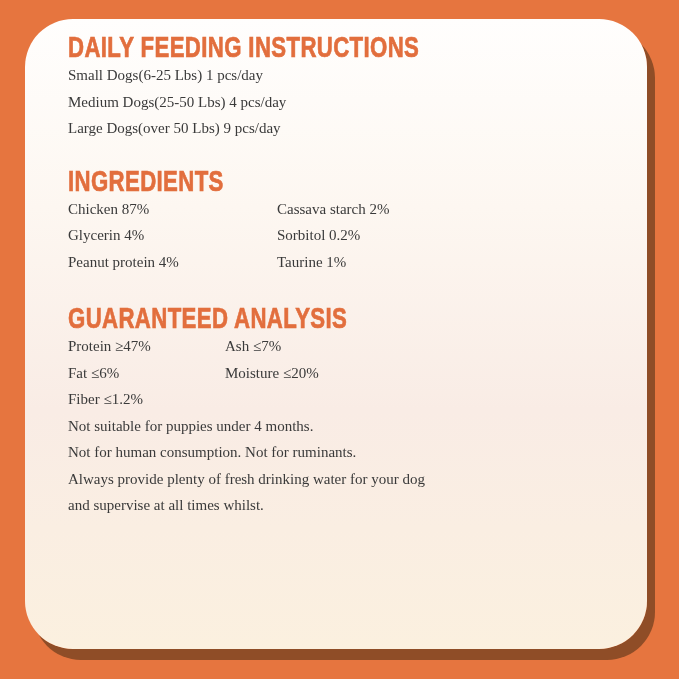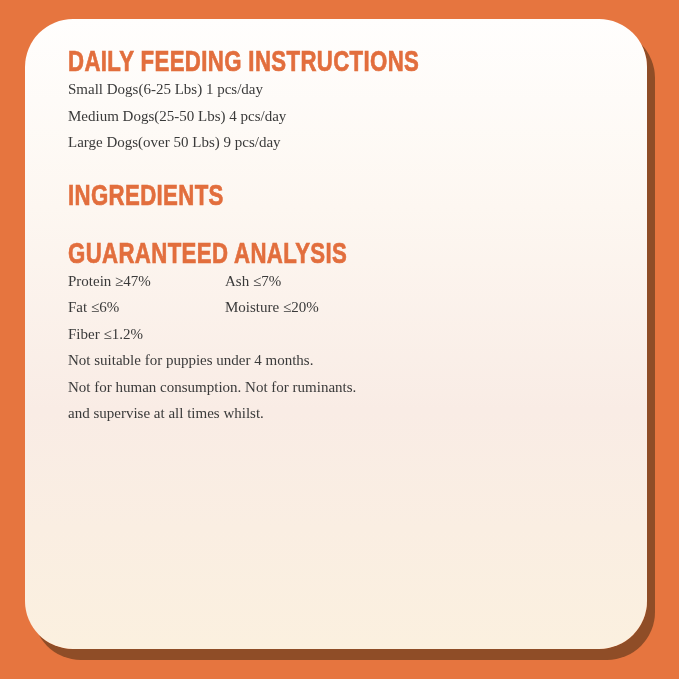--- a/index.html
+++ b/index.html
@@ -18,21 +18,21 @@
     position: absolute;
     left: 25px;
     top: 19px;
     width: 622px;
     height: 630px;
     border-radius: 48px;
     background: linear-gradient(180deg, #fffefd 0%, #fdf7f1 30%, #f9ece5 62%, #fbf0df 100%);
     box-shadow: 8px 11px 0 var(--shadow, #8F4D27);
   }
   .card-content {
-    padding: 27px 26px 0 43px;
+    padding: 13px 26px 0 43px;
   }
   .section-heading {
     margin: 0;
     font-size: 30px;
     line-height: 30px;
     font-weight: 700;
     color: var(--heading, #E26E3D);
     white-space: nowrap;
   }
   .section-heading .squeeze {
@@ -68,36 +68,49 @@
     </h2>
     <div class="body-text">
       <div class="line">Small Dogs(6-25 Lbs) 1 pcs/day</div>
       <div class="line">Medium Dogs(25-50 Lbs) 4 pcs/day</div>
       <div class="line">Large Dogs(over 50 Lbs) 9 pcs/day</div>
     </div>
 
     <h2 class="section-heading mt-sec">
       <span class="squeeze">INGREDIENTS</span>
     </h2>
+    <div class="body-text two-col cols-ingredients">
+      <div>
+        <div class="line">Chicken 87%</div>
+        <div class="line">Glycerin 4%</div>
+        <div class="line">Peanut protein 4%</div>
+      </div>
+      <div>
+        <div class="line">Cassava starch 2%</div>
+        <div class="line">Sorbitol 0.2%</div>
+        <div class="line">Taurine 1%</div>
+      </div>
+    </div>
 
     <h2 class="section-heading mt-sec2">
       <span class="squeeze">GUARANTEED ANALYSIS</span>
     </h2>
     <div class="body-text two-col cols-analysis">
       <div>
         <div class="line">Protein ≥47%</div>
         <div class="line">Fat ≤6%</div>
         <div class="line">Fiber ≤1.2%</div>
       </div>
       <div>
         <div class="line">Ash ≤7%</div>
         <div class="line">Moisture ≤20%</div>
       </div>
     </div>
 
     <div class="body-text">
       <div class="line">Not suitable for puppies under 4 months.</div>
       <div class="line">Not for human consumption. Not for ruminants.</div>
+      <div class="line">Always provide plenty of fresh drinking water for your dog</div>
       <div class="line">and supervise at all times whilst.</div>
     </div>
 
   </div>
 </div>
 
 </body></html>

